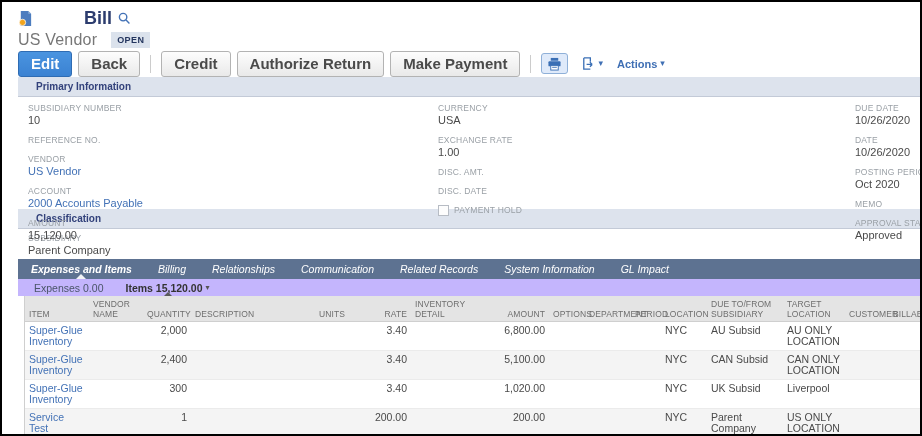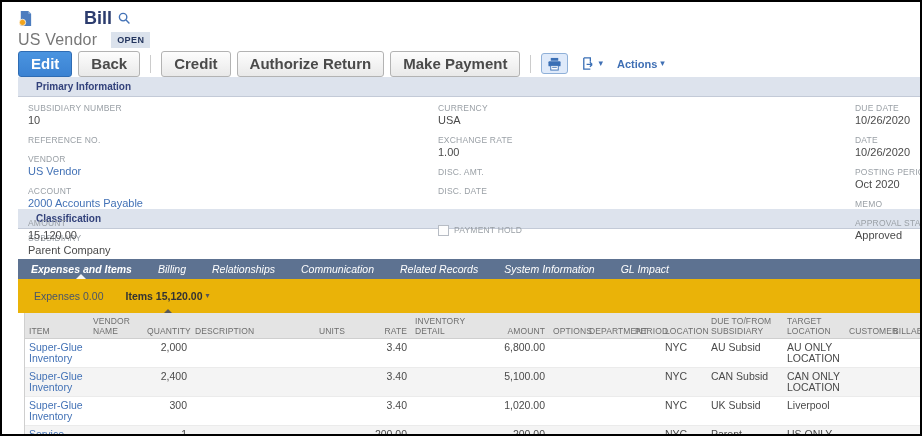--- a/index.html
+++ b/index.html
@@ -48,36 +48,36 @@
   
   .fields-area { position:relative; height:112px; }
   .fcol { position:absolute; top:6px; display:flex; flex-direction:column; }
   .fcol1 { left:18px; width:380px; }
   .fcol2 { left:428px; width:380px; }
   .fcol3 { left:845px; width:72px; }
   .field { margin-bottom:8px; }
   .flabel { font-size:8.5px; color:#9aa0a6; letter-spacing:.2px; line-height:11px; white-space:nowrap; }
   .fvalue { font-size:11px; color:#4a4a4a; line-height:13px; white-space:nowrap; }
   .fvalue.link { color:#4372b6; cursor:pointer; }
-  .checkbox-field { display:flex; align-items:center; gap:5px; margin-top:20px; }
+  .checkbox-field { display:flex; align-items:center; gap:5px; margin-top:0; }
   .checkbox { width:11px; height:11px; border:1px solid #b7bcc4; background:#fdfdfd; }
   .class-area { height:30px; padding:4px 0 0 18px; }
 
   
   .tabbar { height:20px; background:#5d7291; margin-left:8px; display:flex; align-items:stretch;font-style:italic; }
   .tab { position:relative; display:flex; align-items:center; padding:0 13px; cursor:pointer; }
   .tab span { font-size:10.5px; color:#fff; white-space:nowrap; }
   .tab.active span { font-weight:bold; }
   .tab.active::after {
     content:""; position:absolute; bottom:0; left:50%; margin-left:-5px;
     border-left:5px solid transparent; border-right:5px solid transparent; border-bottom:5px solid #f3f4f6;
   }
 
   
-  .subtabbar { height:34px; background:#eab308; margin-left:8px; display:flex; align-items:center; gap:22px; padding-left:16px; }
+  .subtabbar { height:17px; background:#c4b5fd; margin-left:8px; display:flex; align-items:center; gap:22px; padding-left:16px; }
   .subtab { position:relative; display:flex; align-items:center; gap:3px; height:100%; cursor:pointer; }
   .subtab span.lbl { font-size:10.5px; color:#4a5569; }
   .subtab.active span.lbl { font-weight:bold; color:#333; }
   .subtab .caret { color:#555; font-size:8px; }
   .subtab.active::after {
     content:""; position:absolute; bottom:0; left:50%; margin-left:-4px;
     border-left:4px solid transparent; border-right:4px solid transparent; border-bottom:4px solid #5a5a5a;
   }
 
   

